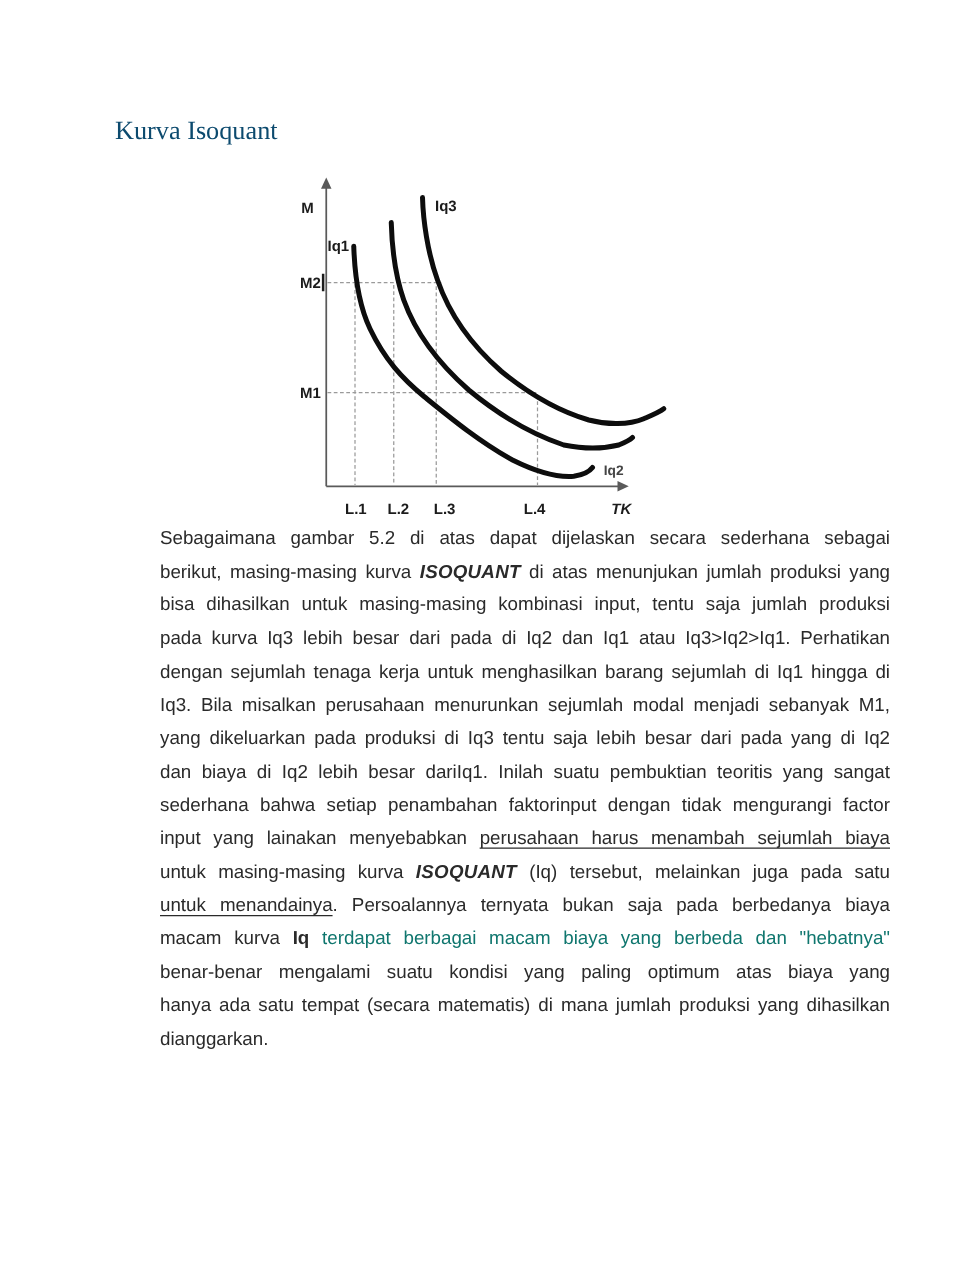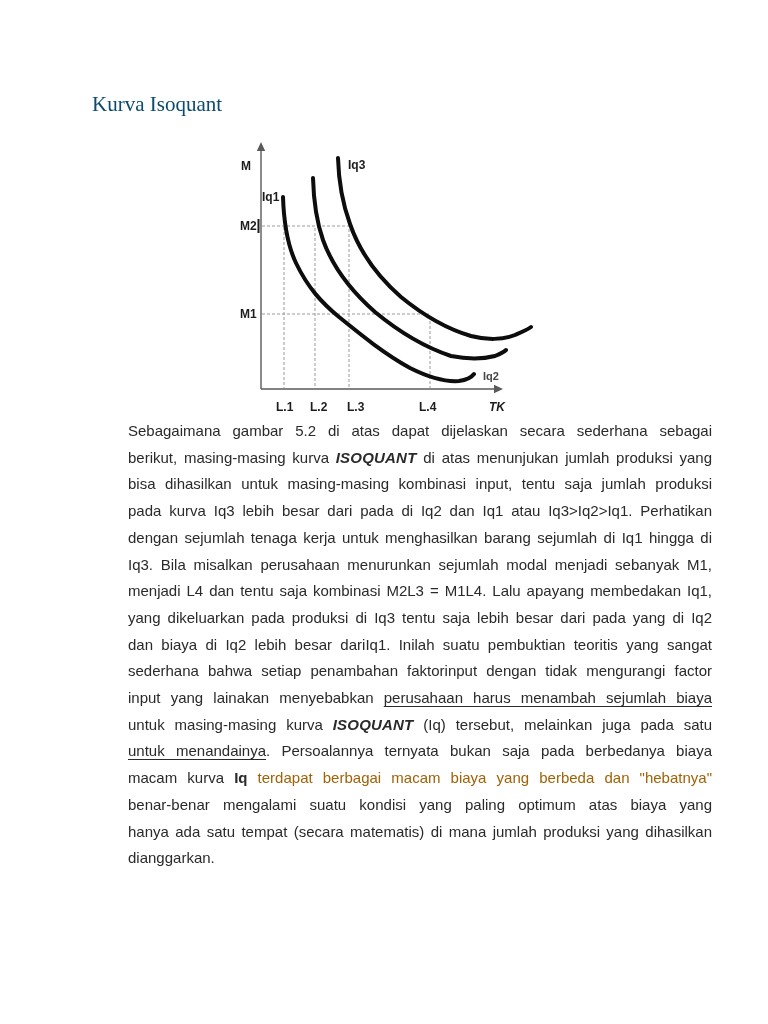--- a/index.html
+++ b/index.html
@@ -15,21 +15,21 @@
   .curve-label{font-family:"Liberation Sans",sans-serif;font-weight:700;font-size:12px;fill:#1c1c1c;}
   .curve-label-small{font-family:"Liberation Sans",sans-serif;font-weight:700;font-size:11px;fill:#454545;}
   .xlabel{font-style:italic;}
   .para{position:absolute;left:92px;top:418px;width:584px;
         font-size:15px;line-height:26.7px;color:#2a2a2a;margin-left:36px;}
   .pline{text-align:justify;text-align-last:justify;}
   .pline.last{text-align:justify;text-align-last:left;}
   .bi{font-weight:700;font-style:italic;letter-spacing:.2px;}
   .b{font-weight:700;}
   .u{text-decoration:underline;text-underline-offset:3px;}
-  .light{color:#a16207;}
+  .light{color:#0f766e;}
 </style>
 </head>
 <body>
 
 <div class="page">
 
   <h1 class="doc-title">Kurva Isoquant</h1>
 
   <div class="figure-wrap">
     <svg width="312" height="282" viewBox="235 138 312 282">
@@ -66,21 +66,20 @@
     </svg>
   </div>
 
   <div class="para">
     <div class="pline"><span>Sebagaimana gambar 5.2 di atas dapat dijelaskan secara sederhana sebagai</span></div>
     <div class="pline"><span>berikut, masing-masing kurva </span><span class="bi">ISOQUANT</span><span> di atas menunjukan jumlah produksi yang</span></div>
     <div class="pline"><span>bisa dihasilkan untuk masing-masing kombinasi input, tentu saja jumlah produksi</span></div>
     <div class="pline"><span>pada kurva Iq3 lebih besar dari pada di Iq2 dan Iq1 atau Iq3&gt;Iq2&gt;Iq1. Perhatikan</span></div>
     <div class="pline"><span>dengan sejumlah tenaga kerja untuk menghasilkan barang sejumlah di Iq1 hingga di</span></div>
     <div class="pline"><span>Iq3. Bila misalkan perusahaan menurunkan sejumlah modal menjadi sebanyak M1,</span></div>
-    <div class="pline"><span>menjadi L4 dan tentu saja kombinasi M2L3 = M1L4. Lalu apayang membedakan Iq1,</span></div>
     <div class="pline"><span>yang dikeluarkan pada produksi di Iq3 tentu saja lebih besar dari pada yang di Iq2</span></div>
     <div class="pline"><span>dan biaya di Iq2 lebih besar dariIq1. Inilah suatu pembuktian teoritis yang sangat</span></div>
     <div class="pline"><span>sederhana bahwa setiap penambahan faktorinput dengan tidak mengurangi factor</span></div>
     <div class="pline"><span>input yang lainakan menyebabkan </span><span class="u">perusahaan harus menambah sejumlah biaya</span></div>
     <div class="pline"><span>untuk masing-masing kurva </span><span class="bi">ISOQUANT</span><span> (Iq) tersebut, melainkan juga pada satu</span></div>
     <div class="pline"><span class="u">untuk menandainya</span><span>. Persoalannya ternyata bukan saja pada berbedanya biaya</span></div>
     <div class="pline"><span>macam kurva </span><span class="b">Iq</span><span class="light"> terdapat berbagai macam biaya yang berbeda dan "hebatnya"</span></div>
     <div class="pline"><span>benar-benar mengalami suatu kondisi yang paling optimum atas biaya yang</span></div>
     <div class="pline"><span>hanya ada satu tempat (secara matematis) di mana jumlah produksi yang dihasilkan</span></div>
     <div class="pline last"><span>dianggarkan.</span></div>

